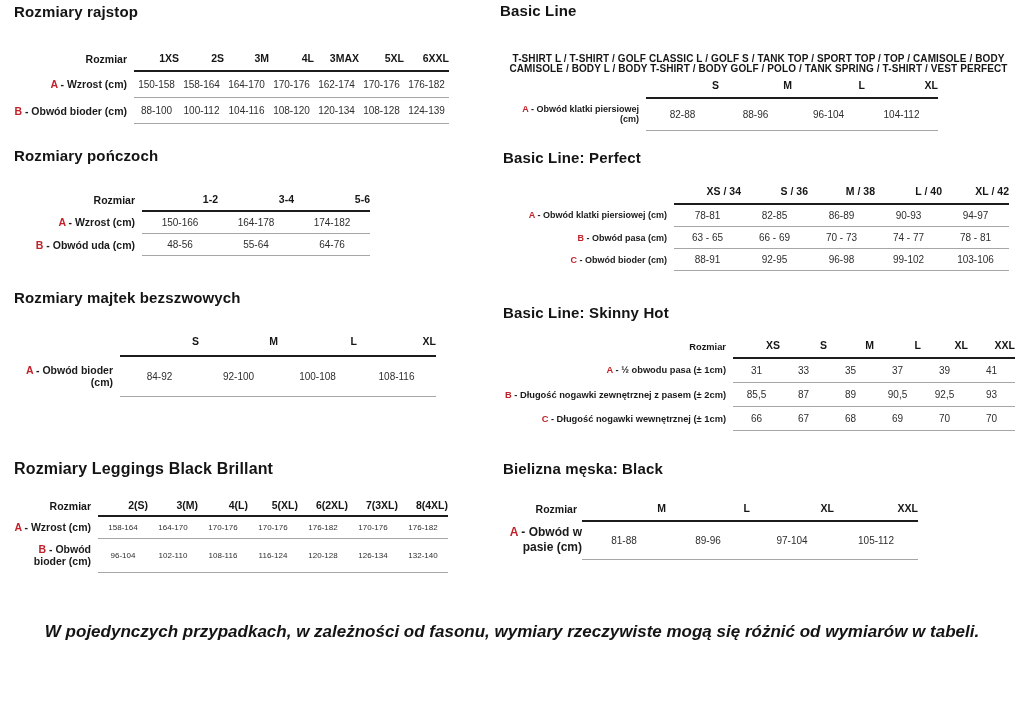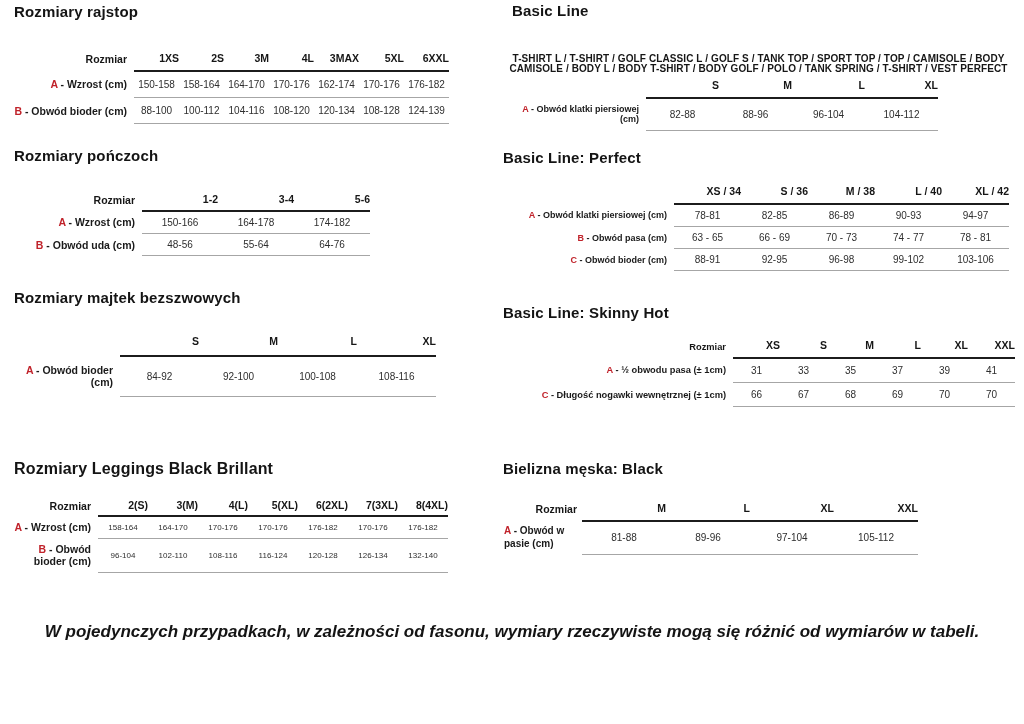--- a/index.html
+++ b/index.html
@@ -51,21 +51,21 @@
 
   
   .t7 { left:495px; top:335px; }
   .t7 .lbl { width:238px; font-size:9.3px; } .t7 .val { width:47px; }
   .t7 th { padding:4px 0 6px; } .t7 td { padding:6px 0; }
 
   
   .t8 { left:504px; top:498px; }
   .t8 .lbl { width:78px; } .t8 .val { width:84px; }
   .t8 th.lbl { text-align:right; padding-right:5px; }
-  .t8 td.lbl { text-align:left; padding-right:0; font-size:10px; line-height:1.25; }
+  .t8 td.lbl { text-align:right; padding-right:0; font-size:12px; line-height:1.25; }
   .t8 th { padding:4px 0 6px; } .t8 td { padding:4px 0; }
 
   .products { position:absolute; left:500px; top:29px; width:517px; text-align:center; font-weight:bold; font-size:10px; line-height:9.6px; color:#161616; letter-spacing:.1px;margin-top:25px; }
 
   .footer { position:absolute; left:0; top:622px; width:1024px; margin:0; text-align:center; font-style:italic; font-size:17px; color:#141414;font-weight:bold; }
 </style>
 </head>
 <body>
 
 <div class="page">
@@ -187,21 +187,21 @@
           <td class="val">102-110</td>
           <td class="val">108-116</td>
           <td class="val">116-124</td>
           <td class="val">120-128</td>
           <td class="val">126-134</td>
           <td class="val">132-140</td>
         </tr>
       </tbody>
     </table>
 
-  <h2 class="title" style="left:512px;top:2px">Basic Line</h2>
+  <h2 class="title" style="left:500px;top:2px">Basic Line</h2>
   <div class="products">T-SHIRT L / T-SHIRT / GOLF CLASSIC L / GOLF S / TANK TOP / SPORT TOP / TOP / CAMISOLE / BODY CAMISOLE / BODY L / BODY T-SHIRT / BODY GOLF / POLO / TANK SPRING / T-SHIRT / VEST PERFECT</div>
   <table class="szt t5">
       <thead>
         <tr>
           <th class="lbl"></th>
           <th class="val">S</th>
           <th class="val">M</th>
           <th class="val">L</th>
           <th class="val">XL</th>
         </tr>
@@ -274,20 +274,29 @@
         <tr>
           <td class="lbl"><span class="letter">A</span> - ½ obwodu pasa (± 1cm)</td>
           <td class="val">31</td>
           <td class="val">33</td>
           <td class="val">35</td>
           <td class="val">37</td>
           <td class="val">39</td>
           <td class="val">41</td>
         </tr>
         <tr>
+          <td class="lbl"><span class="letter">B</span> - Długość nogawki zewnętrznej z pasem (± 2cm)</td>
+          <td class="val">85,5</td>
+          <td class="val">87</td>
+          <td class="val">89</td>
+          <td class="val">90,5</td>
+          <td class="val">92,5</td>
+          <td class="val">93</td>
+        </tr>
+        <tr>
           <td class="lbl"><span class="letter">C</span> - Długość nogawki wewnętrznej (± 1cm)</td>
           <td class="val">66</td>
           <td class="val">67</td>
           <td class="val">68</td>
           <td class="val">69</td>
           <td class="val">70</td>
           <td class="val">70</td>
         </tr>
       </tbody>
     </table>

